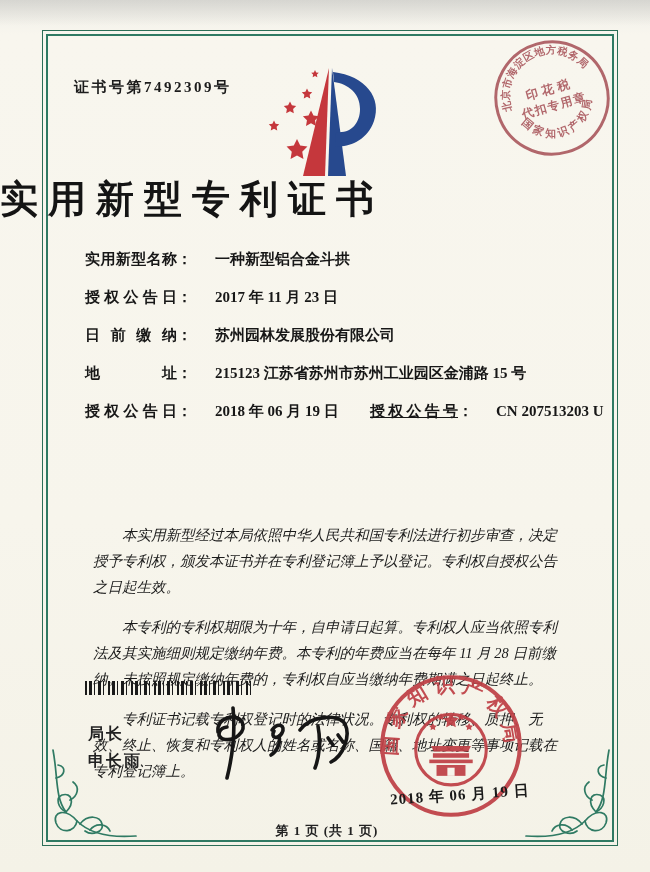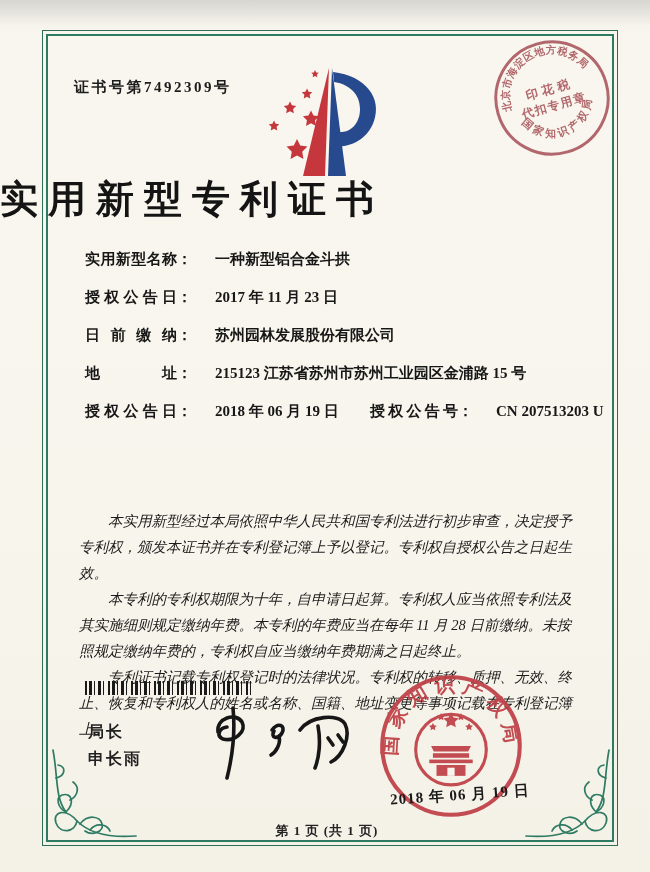--- a/index.html
+++ b/index.html
@@ -15,29 +15,29 @@
   .cert-no{position:absolute;left:74px;top:78px;font-size:15px;font-weight:700;
            letter-spacing:2.5px;color:#1c1c1c;text-align:center;}
   .logo{position:absolute;left:256px;top:64px;width:148px;height:118px;}
   .title{position:absolute;left:0;top:174px;width:650px;text-align:left;
          font-size:38px;font-weight:700;letter-spacing:10px;color:#141414;}
   .fields{position:absolute;left:85px;top:250px;width:520px;}
   .frow{position:relative;height:38px;font-size:15px;font-weight:700;color:#171717;white-space:nowrap;}
   .lbl{display:inline-block;width:92px;text-align:justify;text-align-last:justify;vertical-align:top;}
   .val{margin-left:23px;}
   .auth2{position:absolute;left:285px;top:0;}
-  .auth2 .lbl{width:88px;}
+  .auth2 .lbl{width:88px;text-decoration:underline;}
   .bodytext{position:absolute;left:79px;top:508px;width:500px;font-size:14.5px;
             line-height:26px;color:#1b1b1b;font-style:italic;}
-  .bodytext p{margin:0;text-indent:2em;font-style:italic;}
+  .bodytext p{margin:14px;text-indent:2em;font-style:italic;}
   .barcode{position:absolute;left:85px;top:681px;width:166px;height:14px;
      background:repeating-linear-gradient(90deg,#1a1a1a 0 2px,transparent 2px 4px,#1a1a1a 4px 7px,
      transparent 7px 9px,#1a1a1a 9px 10px,transparent 10px 13px,#1a1a1a 13px 16px,transparent 16px 18px,
      #1a1a1a 18px 19px,transparent 19px 23px);}
-  .officer{position:absolute;left:88px;top:720px;font-family:Liberation Mono, monospace;
+  .officer{position:absolute;left:88px;top:720px;font-family:Liberation Sans, sans-serif;
            font-weight:700;color:#222;font-size:16px;line-height:27px;letter-spacing:2px;}
   .signature{position:absolute;left:192px;top:700px;width:165px;height:88px;}
   .seal{position:absolute;left:375px;top:670px;width:152px;height:152px;opacity:.93;}
   .seal-date{position:absolute;left:390px;top:785px;width:160px;font-size:15px;font-weight:700;
              color:#1a1a1a;letter-spacing:1px;transform:rotate(-4deg);white-space:nowrap;}
   .footer{position:absolute;left:17px;top:822px;width:620px;text-align:center;
           font-size:13px;font-weight:700;color:#222;letter-spacing:1px;}
   .taxstamp{position:absolute;left:488px;top:34px;width:128px;height:128px;
             transform:rotate(-16deg);opacity:.88;}
   .ornament{position:absolute;width:94px;height:96px;}

